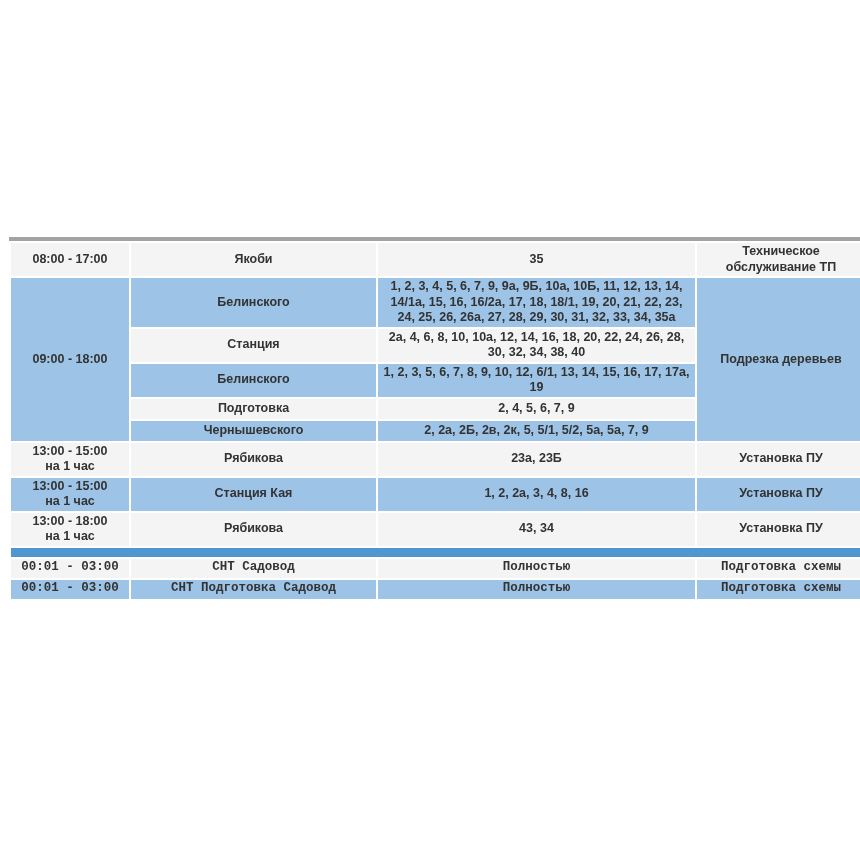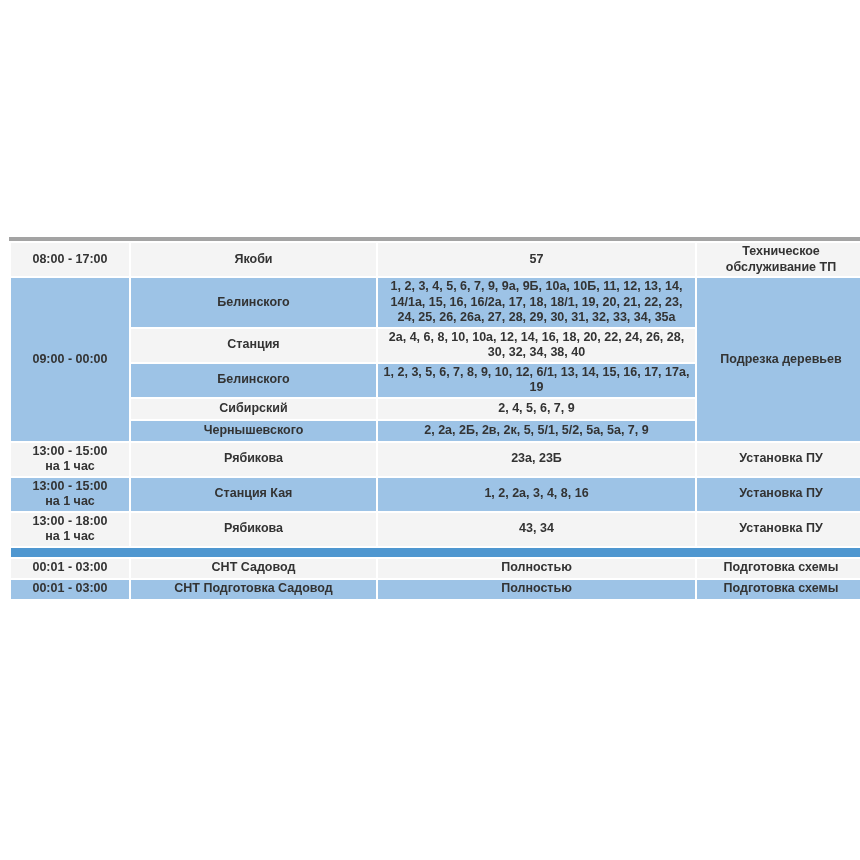--- a/index.html
+++ b/index.html
@@ -37,57 +37,57 @@
   tr.sep td {
     background: #4f97d0;
     height: 9px;
     padding: 0;
     line-height: 0;
   }
   .h30 { height: 30px; }
   .h47 { height: 47px; }
   .h31 { height: 31px; }
   .h20 { height: 20px; }
-  .h19 { height: 19px; }
+  .h19 { height: 19px; font-family: Liberation Mono, monospace; }
 </style>
 </head>
 <body>
 
 <table class="schedule">
   <colgroup>
     <col style="width:118px">
     <col style="width:245px">
     <col style="width:317px">
     <col style="width:168px">
   </colgroup>
   <tbody>
 
     <tr>
       <td class="light h30">08:00 - 17:00</td>
       <td class="light h30">Якоби</td>
-      <td class="light h30">57</td>
+      <td class="light h30">35</td>
       <td class="light h30">Техническое обслуживание ТП</td>
     </tr>
 
     <tr>
-      <td class="blue" rowspan="5">09:00 - 00:00</td>
+      <td class="blue" rowspan="5">09:00 - 18:00</td>
       <td class="blue h47">Белинского</td>
       <td class="blue h47">1, 2, 3, 4, 5, 6, 7, 9, 9а, 9Б, 10а, 10Б, 11, 12, 13, 14, 14/1а, 15, 16, 16/2а, 17, 18, 18/1, 19, 20, 21, 22, 23, 24, 25, 26, 26а, 27, 28, 29, 30, 31, 32, 33, 34, 35а</td>
       <td class="blue" rowspan="5">Подрезка деревьев</td>
     </tr>
     <tr>
       <td class="light h31">Станция</td>
       <td class="light h31">2а, 4, 6, 8, 10, 10а, 12, 14, 16, 18, 20, 22, 24, 26, 28, 30, 32, 34, 38, 40</td>
     </tr>
     <tr>
       <td class="blue h31">Белинского</td>
       <td class="blue h31">1, 2, 3, 5, 6, 7, 8, 9, 10, 12, 6/1, 13, 14, 15, 16, 17, 17а, 19</td>
     </tr>
     <tr>
-      <td class="light h20">Сибирский</td>
+      <td class="light h20">Подготовка</td>
       <td class="light h20">2, 4, 5, 6, 7, 9</td>
     </tr>
     <tr>
       <td class="blue h20">Чернышевского</td>
       <td class="blue h20">2, 2а, 2Б, 2в, 2к, 5, 5/1, 5/2, 5а, 5а, 7, 9</td>
     </tr>
 
     <tr>
       <td class="light h31">
         <div>13:00 - 15:00</div>

